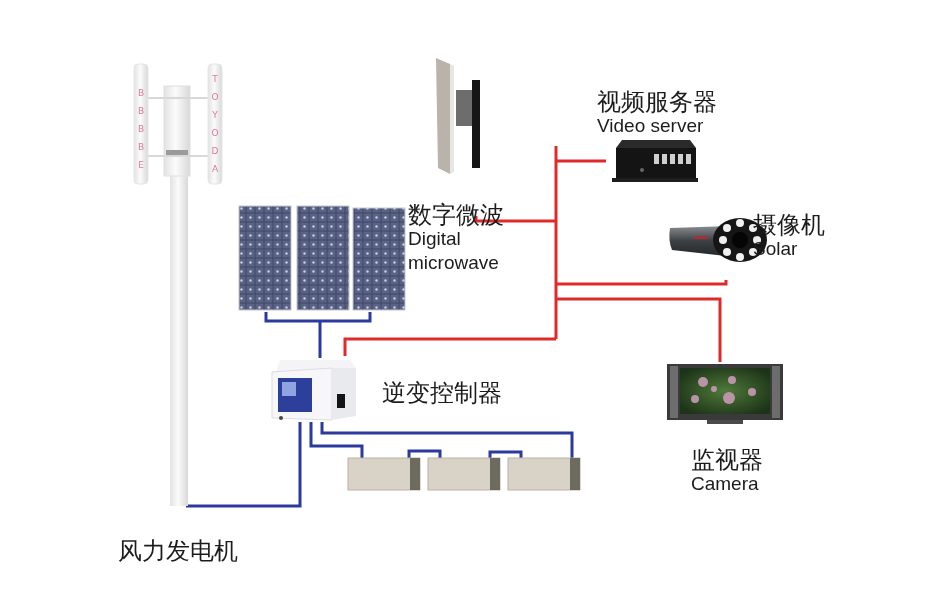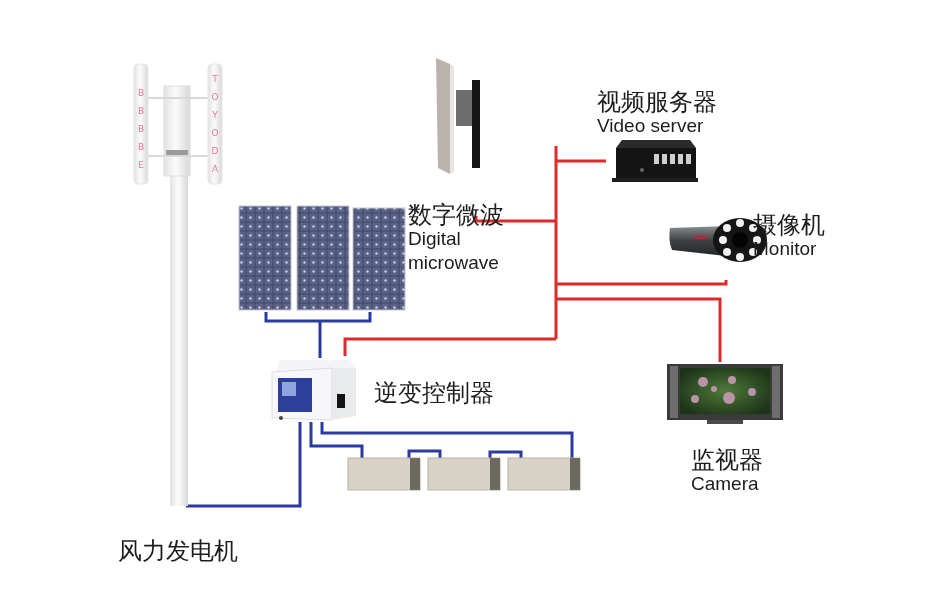--- a/index.html
+++ b/index.html
@@ -193,24 +193,24 @@
     <span class="en">microwave</span>
   </div>
 
   <div class="label" style="left:597px;top:90px;">
     <span class="cn">视频服务器</span>
     <span class="en">Video server</span>
   </div>
 
   <div class="label" style="left:733px;top:213px;margin-left:20px;">
     <span class="cn">摄像机</span>
-    <span class="en">Monitor</span>
-  </div>
-
-  <div class="label" style="left:374px;top:381px;">
+    <span class="en">Solar</span>
+  </div>
+
+  <div class="label" style="left:382px;top:381px;">
     <span class="cn">逆变控制器</span>
   </div>
 
   <div class="label" style="left:691px;top:448px;">
     <span class="cn">监视器</span>
     <span class="en">Camera</span>
   </div>
 
   <div class="label" style="left:118px;top:539px;">
     <span class="cn">风力发电机</span>

